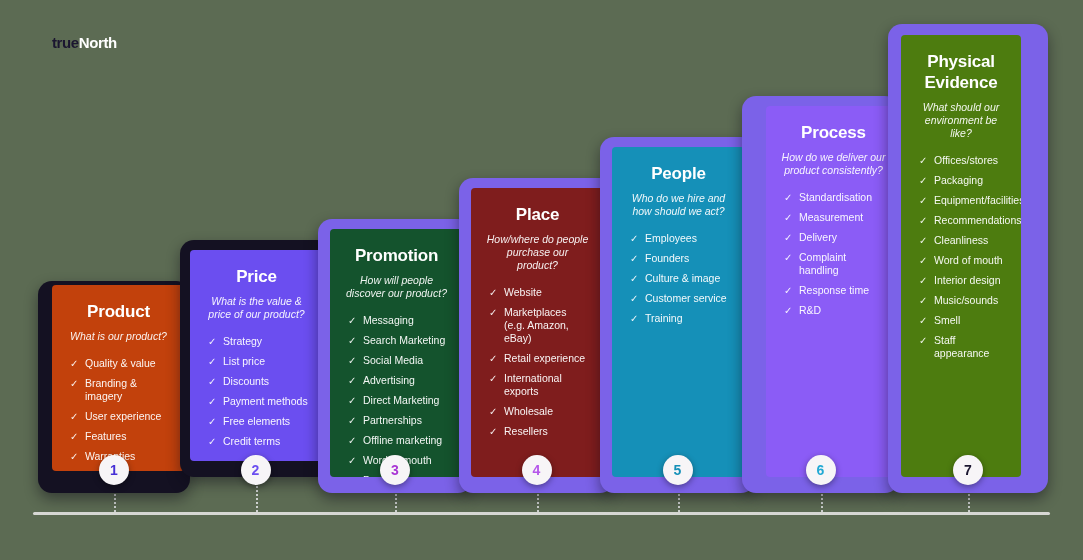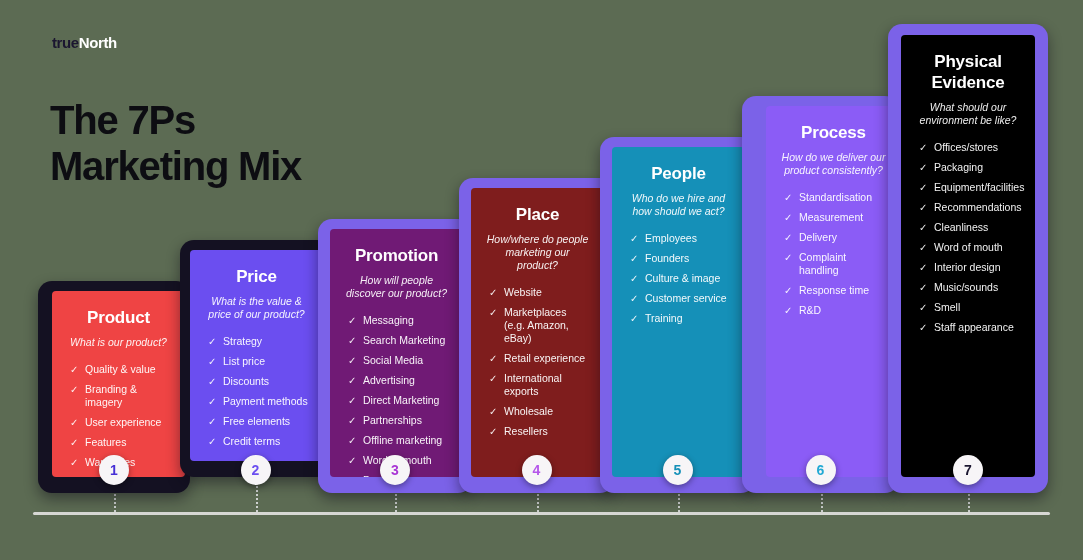--- a/index.html
+++ b/index.html
@@ -100,27 +100,25 @@
     background:#d7d8d4;
   }
 </style>
 </head>
 <body>
 
 <div id="stage">
 
   <div class="brand"><span>true</span><span class="nrth">North</span></div>
 
-  <h1 class="title">The 7Ps
-Marketing Mix</h1>
 
   <div id="cards-host">
       <div class="card" style="left: 38px; top: 281px; width: 152px; height: 212px; z-index: 10;">
         <div class="slab"></div>
-        <div class="face" style="left: 14px; top: 10px; width: 133px; height: 186px; background: #ef4444;">
+        <div class="face" style="left: 14px; top: 4px; width: 133px; height: 186px; background: #c2410c;">
           <div class="inner">
             <div class="c-title">Product</div>
             <div class="c-sub">What is our product?</div>
             <ul class="c-list">
               <li><span class="tick">✓</span><span>Quality &amp; value</span></li>
               <li><span class="tick">✓</span><span>Branding &amp; imagery</span></li>
               <li><span class="tick">✓</span><span>User experience</span></li>
               <li><span class="tick">✓</span><span>Features</span></li>
               <li><span class="tick">✓</span><span>Warranties</span></li>
             </ul>
@@ -143,21 +141,21 @@
               <li><span class="tick">✓</span><span>Free elements</span></li>
               <li><span class="tick">✓</span><span>Credit terms</span></li>
             </ul>
           </div>
         </div>
       </div>
       <div class="tether" style="left: 255.5px; top: 483px; height: 29px;"></div>
       <div class="badge" style="left: 240.5px; top: 455px; color: rgb(107, 78, 240);">2</div>
       <div class="card litbase" style="left: 318px; top: 219px; width: 154px; height: 274px; z-index: 12;">
         <div class="slab"></div>
-        <div class="face" style="left: 12px; top: 10px; width: 133px; height: 248px; background: #701a75;">
+        <div class="face" style="left: 12px; top: 10px; width: 133px; height: 248px; background: #14532d;">
           <div class="inner">
             <div class="c-title">Promotion</div>
             <div class="c-sub">How will people discover our product?</div>
             <ul class="c-list">
               <li><span class="tick">✓</span><span>Messaging</span></li>
               <li><span class="tick">✓</span><span>Search Marketing</span></li>
               <li><span class="tick">✓</span><span>Social Media</span></li>
               <li><span class="tick">✓</span><span>Advertising</span></li>
               <li><span class="tick">✓</span><span>Direct Marketing</span></li>
               <li><span class="tick">✓</span><span>Partnerships</span></li>
@@ -168,21 +166,21 @@
           </div>
         </div>
       </div>
       <div class="tether" style="left: 395px; top: 483px; height: 29px;"></div>
       <div class="badge" style="left: 380px; top: 455px; color: rgb(169, 53, 212);">3</div>
       <div class="card litbase" style="left: 459px; top: 178px; width: 155px; height: 315px; z-index: 13;">
         <div class="slab"></div>
         <div class="face" style="left: 12px; top: 10px; width: 133px; height: 289px; background: #7f1d1d;">
           <div class="inner">
             <div class="c-title">Place</div>
-            <div class="c-sub">How/where do people marketing our product?</div>
+            <div class="c-sub">How/where do people purchase our product?</div>
             <ul class="c-list">
               <li><span class="tick">✓</span><span>Website</span></li>
               <li><span class="tick">✓</span><span>Marketplaces (e.g. Amazon, eBay)</span></li>
               <li><span class="tick">✓</span><span>Retail experience</span></li>
               <li><span class="tick">✓</span><span>International exports</span></li>
               <li><span class="tick">✓</span><span>Wholesale</span></li>
               <li><span class="tick">✓</span><span>Resellers</span></li>
             </ul>
           </div>
         </div>
@@ -221,21 +219,21 @@
               <li><span class="tick">✓</span><span>Response time</span></li>
               <li><span class="tick">✓</span><span>R&amp;D</span></li>
             </ul>
           </div>
         </div>
       </div>
       <div class="tether" style="left: 820.5px; top: 483px; height: 29px;"></div>
       <div class="badge" style="left: 805.5px; top: 455px; color: rgb(34, 169, 212);">6</div>
       <div class="card litbase" style="left: 888px; top: 24px; width: 160px; height: 469px; z-index: 16;">
         <div class="slab"></div>
-        <div class="face" style="left: 13px; top: 11px; width: 134px; height: 442px; background: #000000;">
+        <div class="face" style="left: 13px; top: 11px; width: 120px; height: 442px; background: #4d7c0f;">
           <div class="inner">
             <div class="c-title">Physical Evidence</div>
             <div class="c-sub">What should our environment be like?</div>
             <ul class="c-list">
               <li><span class="tick">✓</span><span>Offices/stores</span></li>
               <li><span class="tick">✓</span><span>Packaging</span></li>
               <li><span class="tick">✓</span><span>Equipment/facilities</span></li>
               <li><span class="tick">✓</span><span>Recommendations</span></li>
               <li><span class="tick">✓</span><span>Cleanliness</span></li>
               <li><span class="tick">✓</span><span>Word of mouth</span></li>

